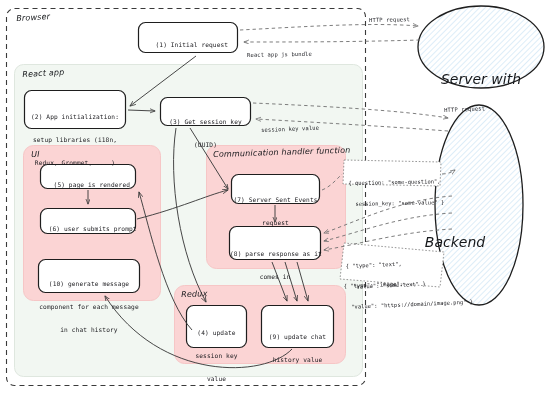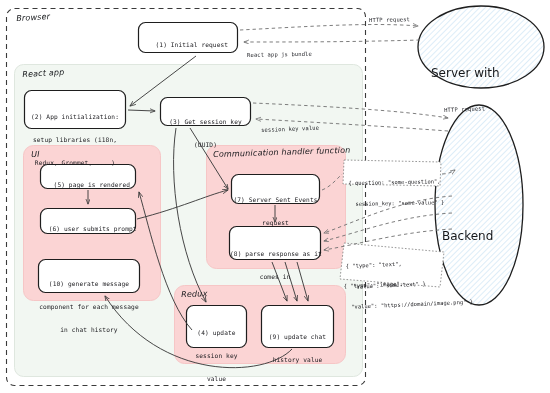--- a/index.html
+++ b/index.html
@@ -38,21 +38,23 @@
     letter-spacing:0.1px;
   }
   .jsonlabel{
     font-size:5.4px;
     color:#1b1b1f;
     letter-spacing:0.05px;
     line-height:1.35;
   }
   .ellipsetext{
     font-family:"DejaVu Sans","Liberation Sans",sans-serif;
-    font-size:12px;
+    font-size:14px;
+    font-style:italic;
+    text-align:center;
     color:#15171a;
   }
   .tilt-a{transform:rotate(-1.1deg);transform-origin:left top;}
   .tilt-b{transform:rotate(-3.2deg);transform-origin:left top;}
   .tilt-c{transform:rotate(-1.8deg);transform-origin:left top;}
   .tilt-d{transform:rotate(-2.4deg);transform-origin:left top;}
 </style>
 </head>
 <body>
 
@@ -194,21 +196,21 @@
 </div>
 
 <div class="lbl boxtext" style="left:262px;top:318px;width:71px;">
   <div>(9) update chat</div>
   <div>history value</div>
 </div>
 
 <div class="lbl ellipsetext" style="left:431px;top:37px;width:100px;">
   <div>Server with</div>
 </div>
-<div class="lbl ellipsetext" style="left:442px;top:200px;width:70px;">
+<div class="lbl ellipsetext" style="left:420px;top:200px;width:70px;">
   <div>Backend</div>
 </div>
 
 <div class="lbl edgelabel tilt-a" style="left:369px;top:17px;">HTTP request</div>
 <div class="lbl edgelabel tilt-a" style="left:247px;top:52px;">React app js bundle</div>
 <div class="lbl edgelabel tilt-d" style="left:261px;top:127px;">session key value</div>
 <div class="lbl edgelabel tilt-d" style="left:444px;top:107px;">HTTP request</div>
 
 <div class="lbl jsonlabel tilt-a" style="left:348px;top:165px;">
   <div>{ question: "some-question",</div>

